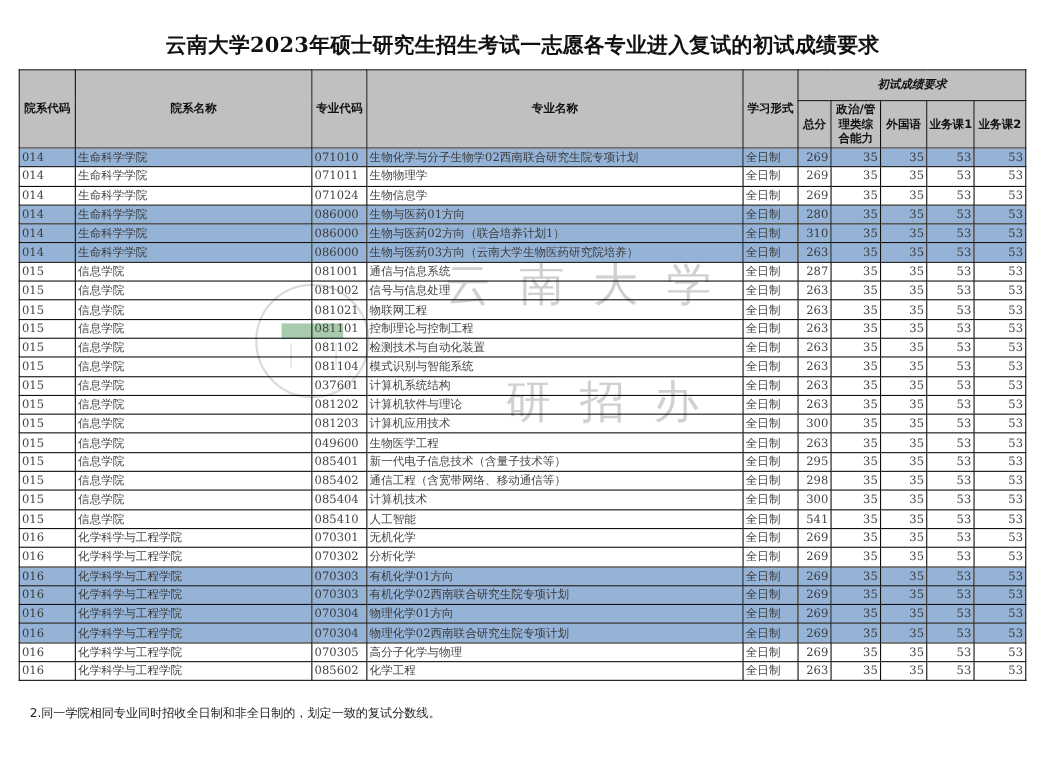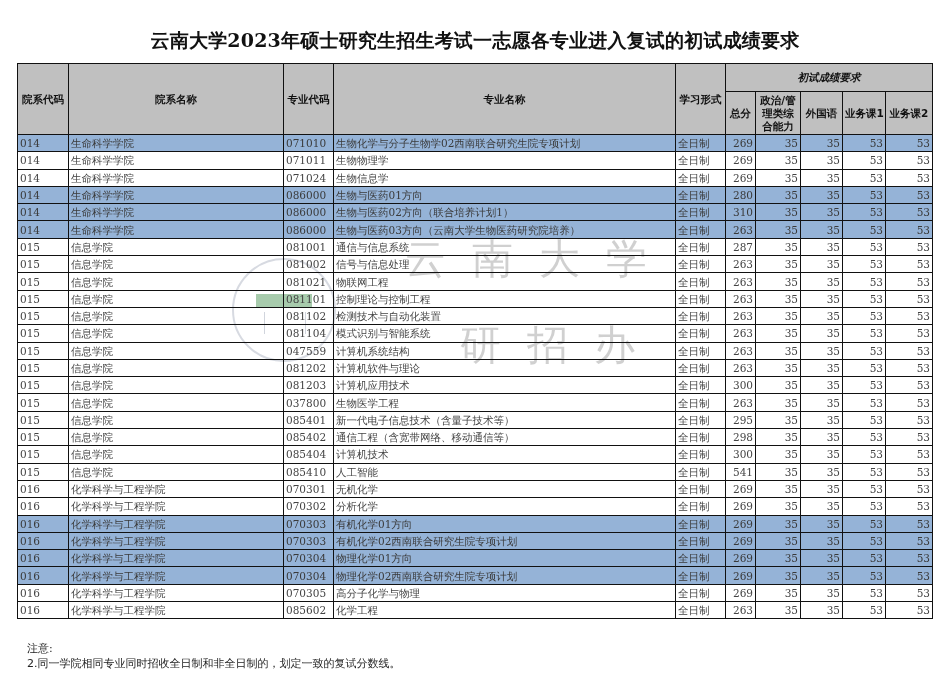--- a/index.html
+++ b/index.html
@@ -24,21 +24,21 @@
 </head>
 <body>
 
 <div class="title">云南大学2023年硕士研究生招生考试一志愿各专业进入复试的初试成绩要求</div>
 
 <div class="wm-seal">
   <div class="inner"></div>
   <div class="base"></div>
 </div>
 <div class="watermark wm-text" style="left:405px; top:232px;">云南大学</div>
-<div class="watermark wm-text" style="left:460px; top:318px;">研招办</div>
+<div class="watermark wm-text" style="left:460px; top:338px;">研招办</div>
 
 <table class="grid">
   <colgroup>
     <col style="width:51px">
     <col style="width:215px">
     <col style="width:50px">
     <col style="width:342px">
     <col style="width:50px">
     <col style="width:30px">
     <col style="width:45px">
@@ -204,21 +204,21 @@
         <td>全日制</td>
         <td class="num">263</td>
         <td class="num">35</td>
         <td class="num">35</td>
         <td class="num">53</td>
         <td class="num">53</td>
       </tr>
       <tr>
         <td>015</td>
         <td>信息学院</td>
-        <td>047559</td>
+        <td>037601</td>
         <td>计算机系统结构</td>
         <td>全日制</td>
         <td class="num">263</td>
         <td class="num">35</td>
         <td class="num">35</td>
         <td class="num">53</td>
         <td class="num">53</td>
       </tr>
       <tr>
         <td>015</td>
@@ -240,21 +240,21 @@
         <td>全日制</td>
         <td class="num">300</td>
         <td class="num">35</td>
         <td class="num">35</td>
         <td class="num">53</td>
         <td class="num">53</td>
       </tr>
       <tr>
         <td>015</td>
         <td>信息学院</td>
-        <td>037800</td>
+        <td>049600</td>
         <td>生物医学工程</td>
         <td>全日制</td>
         <td class="num">263</td>
         <td class="num">35</td>
         <td class="num">35</td>
         <td class="num">53</td>
         <td class="num">53</td>
       </tr>
       <tr>
         <td>015</td>
@@ -397,15 +397,14 @@
         <td class="num">263</td>
         <td class="num">35</td>
         <td class="num">35</td>
         <td class="num">53</td>
         <td class="num">53</td>
       </tr>
     </tbody>
 </table>
 
 <div class="notes">
-  <div>注意:</div>
   <div>2.同一学院相同专业同时招收全日制和非全日制的，划定一致的复试分数线。</div>
 </div>
 
 </body></html>

